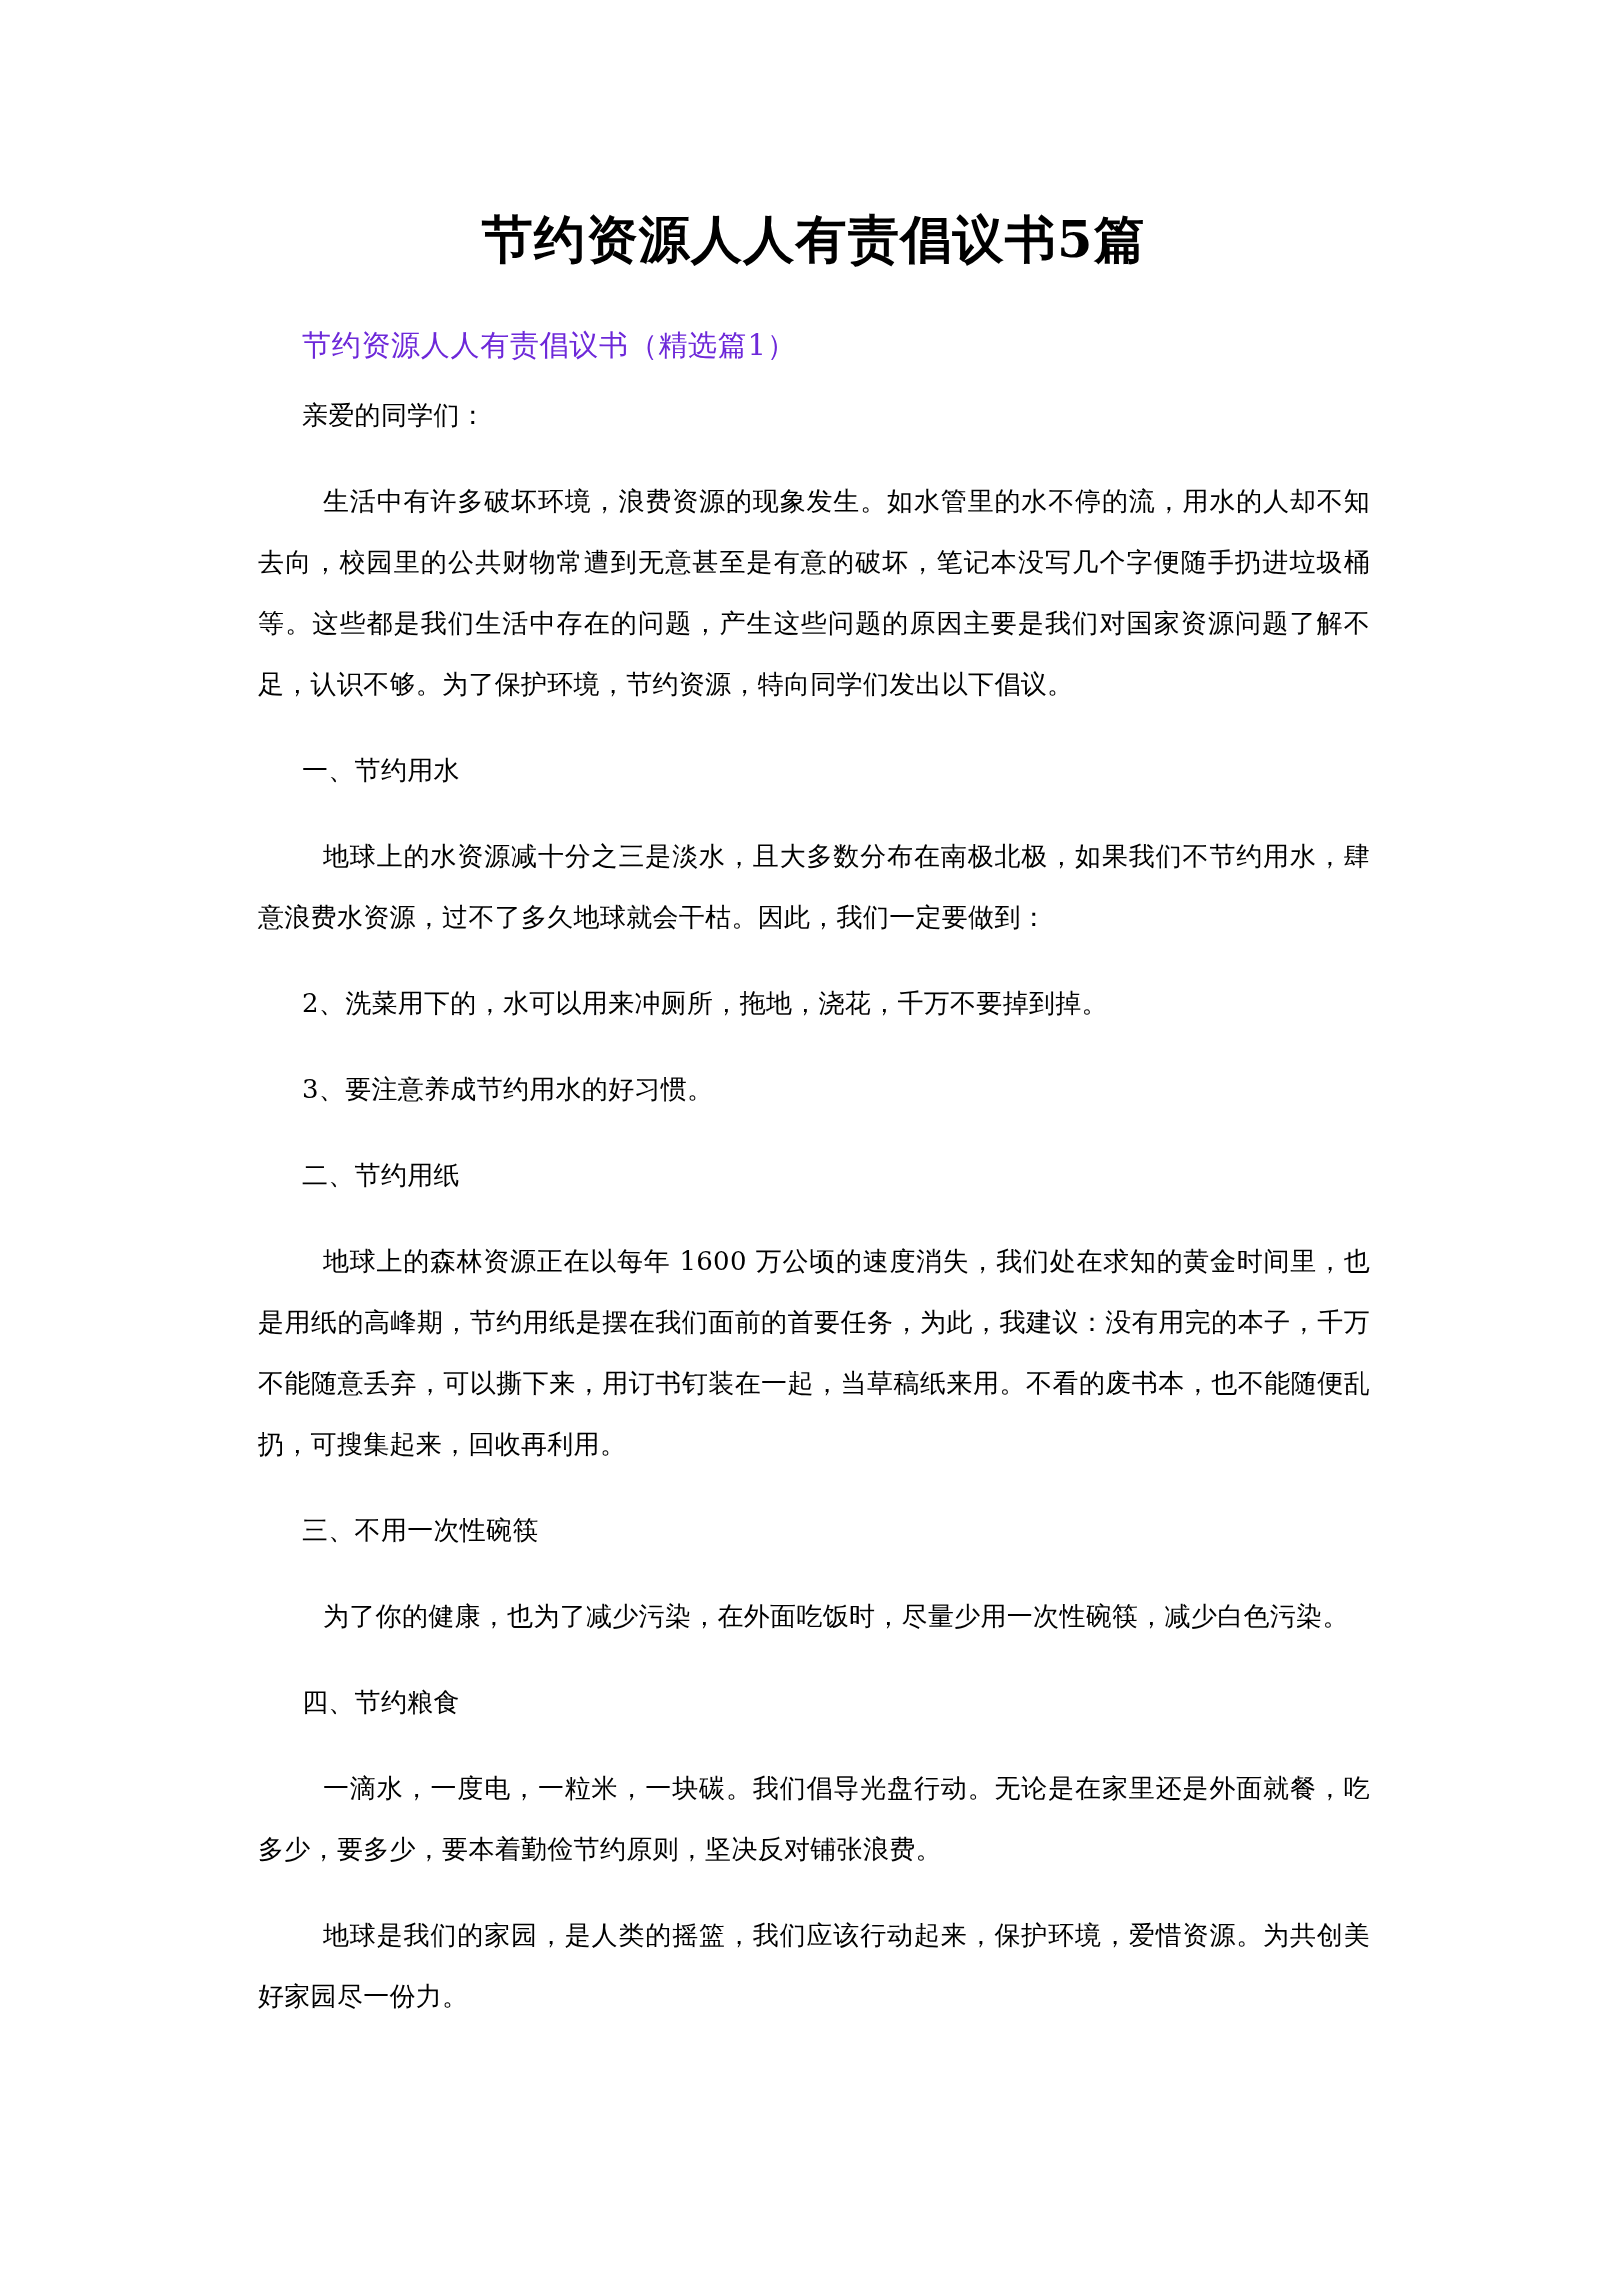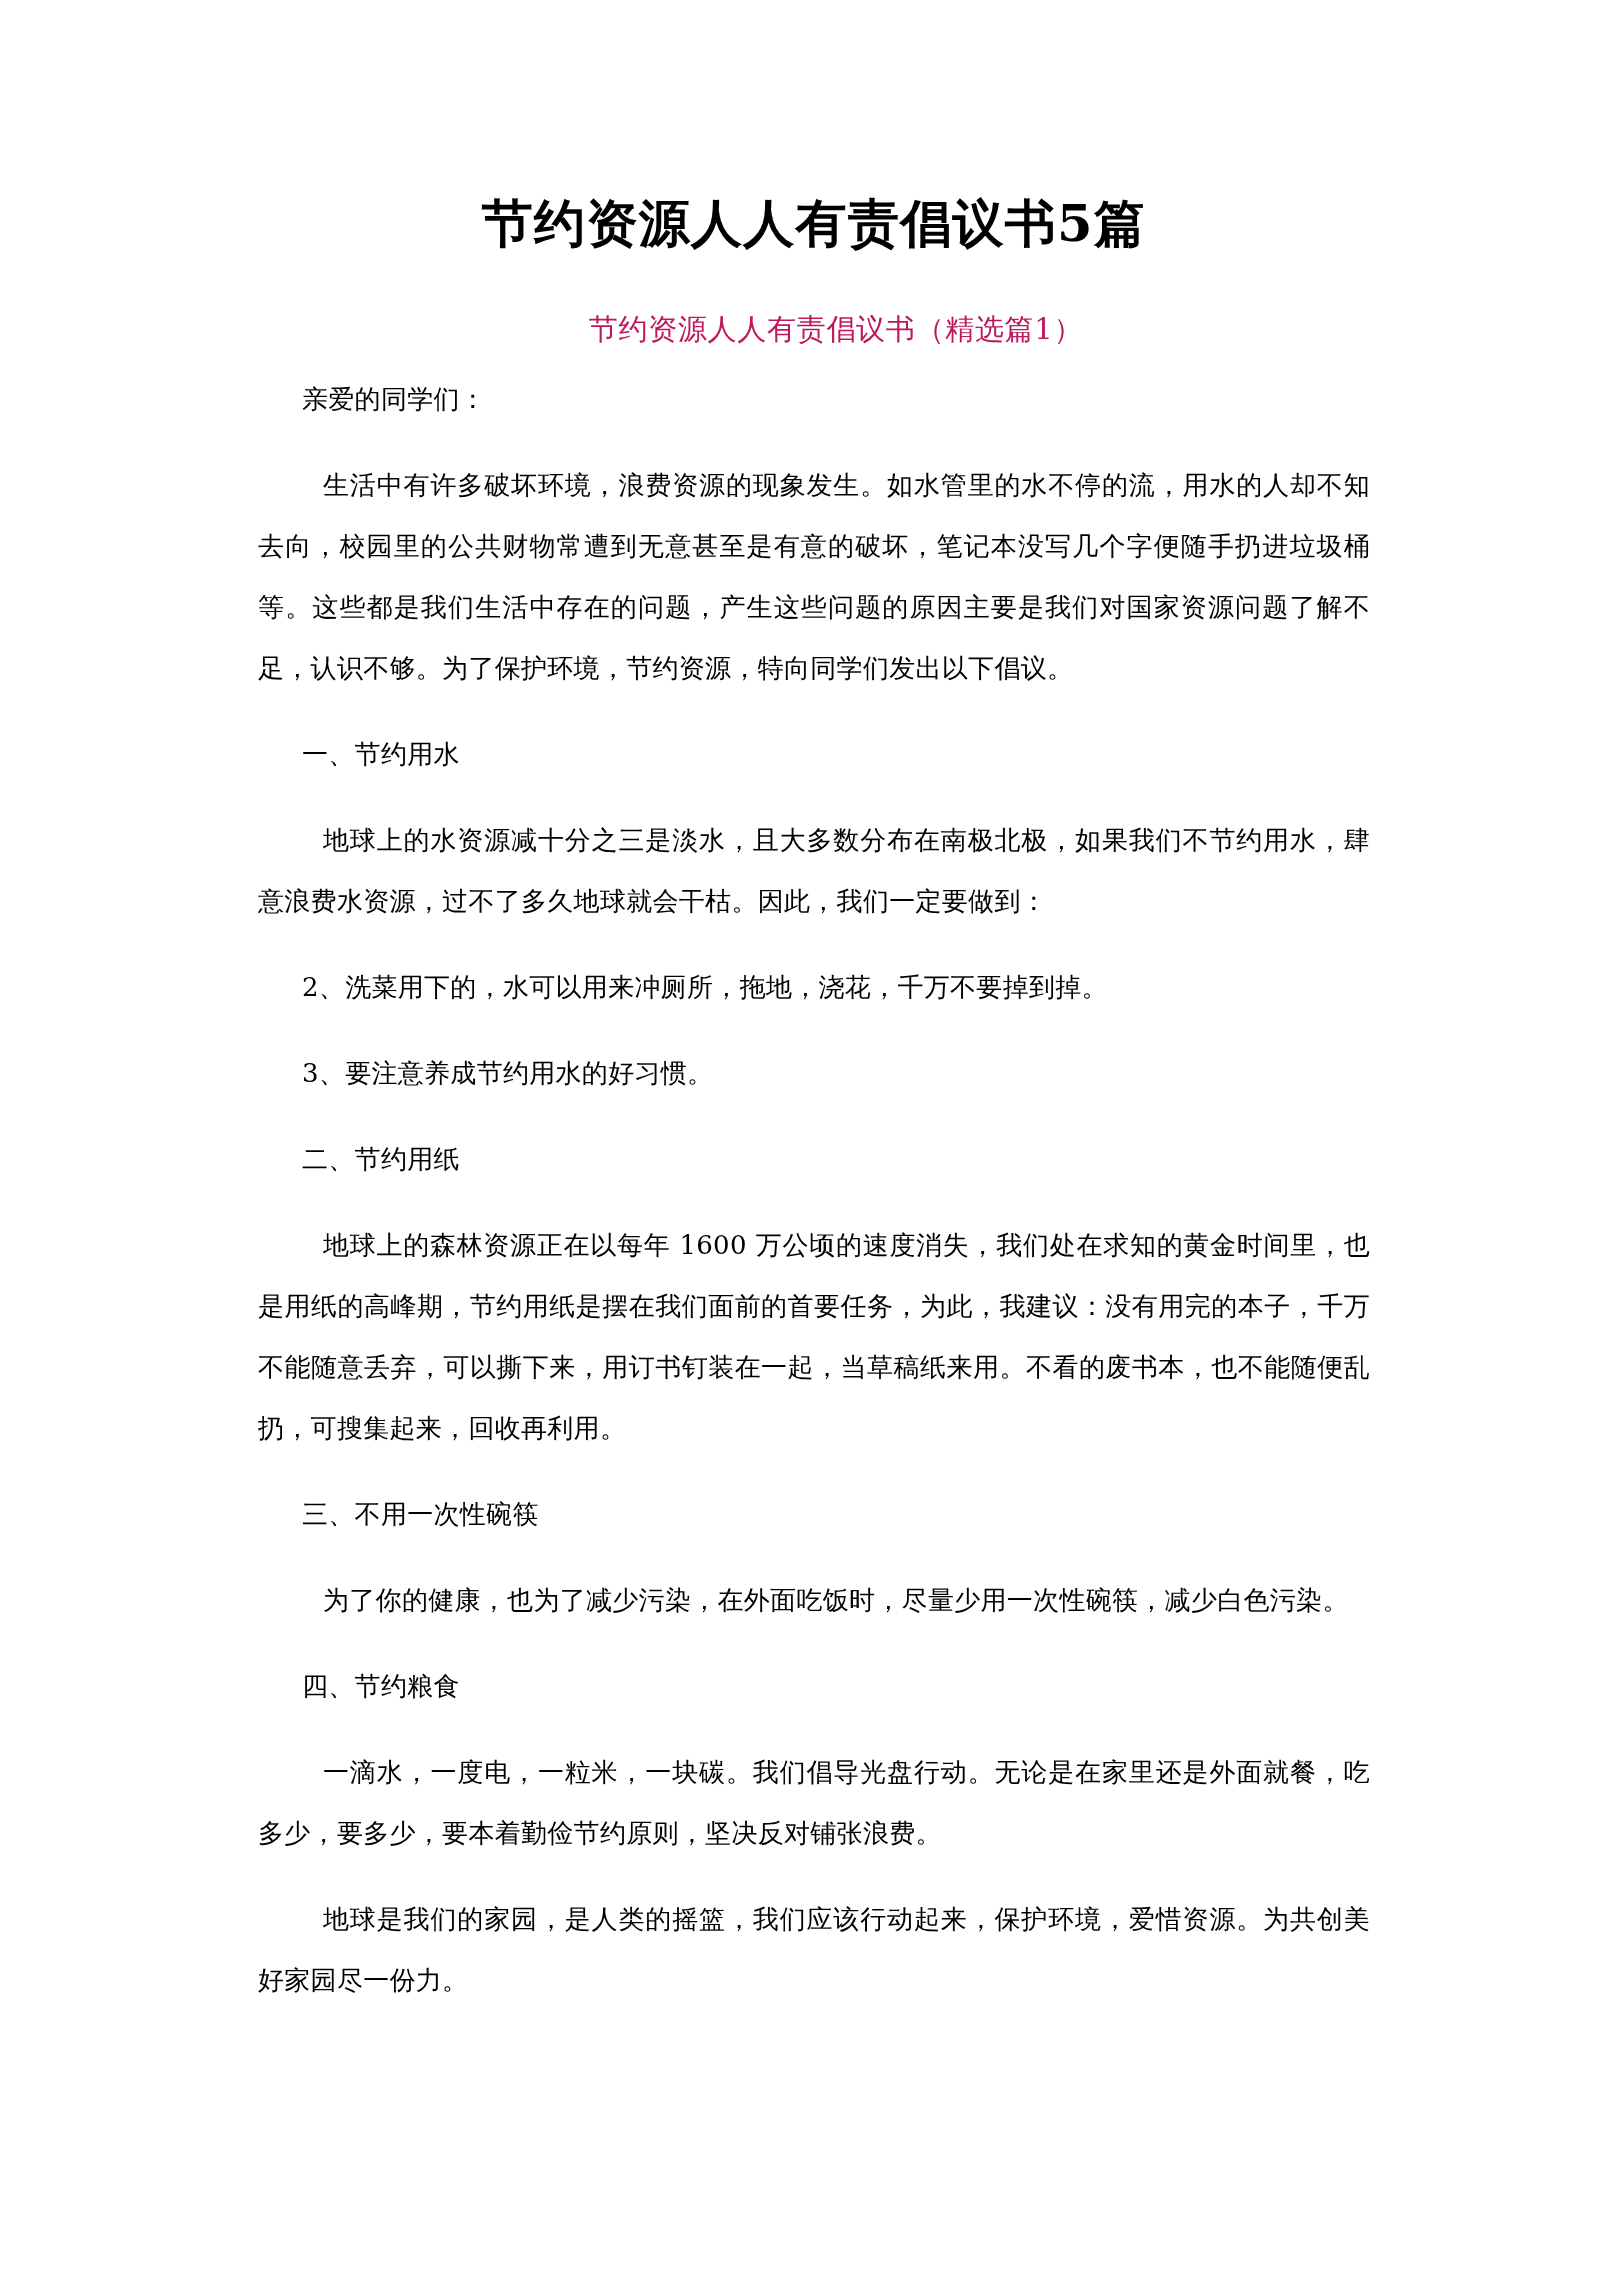--- a/index.html
+++ b/index.html
@@ -5,21 +5,21 @@
   html, body {
     margin: 0;
     padding: 0;
     background: #ffffff;
   }
   .page {
     position: relative;
     width: 1623px;
     height: 2168px;
     background: #ffffff;
-    margin: 0 auto;
+    margin: 16px auto;
     overflow: hidden;
     box-sizing: border-box;
   }
   .content {
     position: absolute;
     left: 258px;
     top: 0;
     width: 1112px;
   }
   .doc-title {
@@ -30,26 +30,25 @@
     color: #000000;
     text-align: center;
     margin: 0;
     padding-top: 190px;
     letter-spacing: 1.3px;
   }
   .section-heading {
     font-family: "DejaVu Serif", "Liberation Serif", serif;
     font-size: 29px;
     line-height: 1.0;
-    color: #be185d;
+    color: #6d28d9;
     margin: 0;
     padding-top: 59px;
     padding-left: 44px;
     letter-spacing: 0.7px;
-    text-align: center;
   }
   .para {
     font-family: "DejaVu Serif", "Liberation Serif", serif;
     font-size: 26px;
     line-height: 61px;
     color: #000000;
     margin: 0;
     padding-top: 25px;
     text-align: justify;
     text-justify: inter-ideograph;

